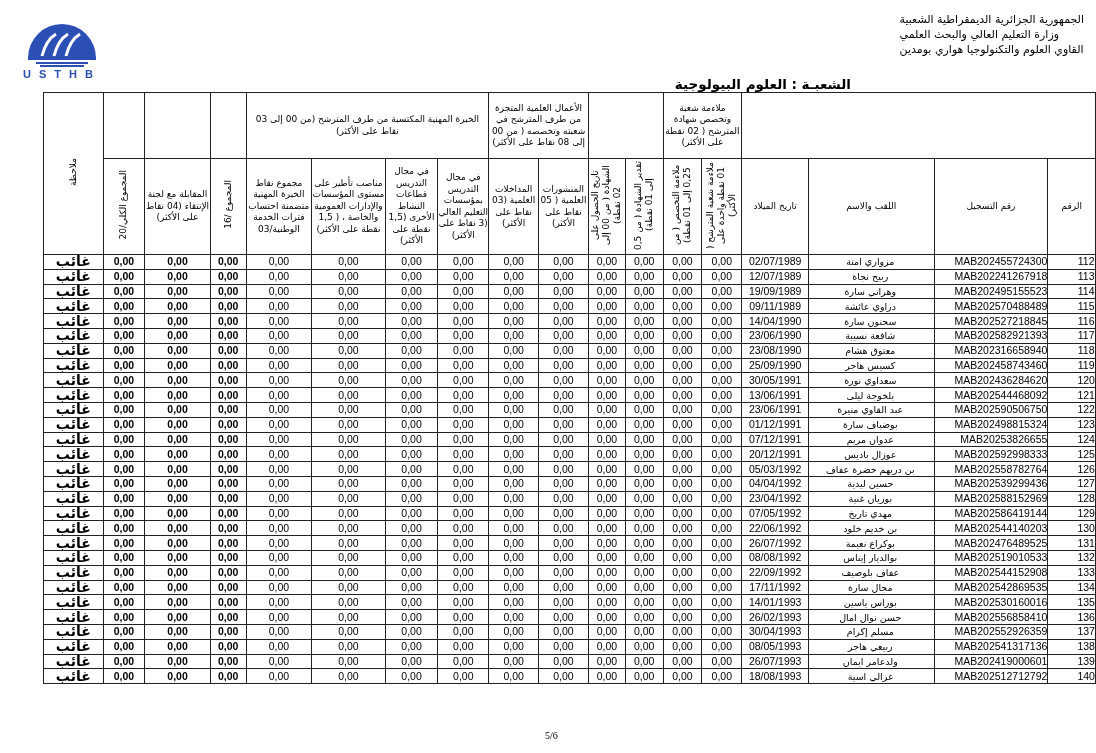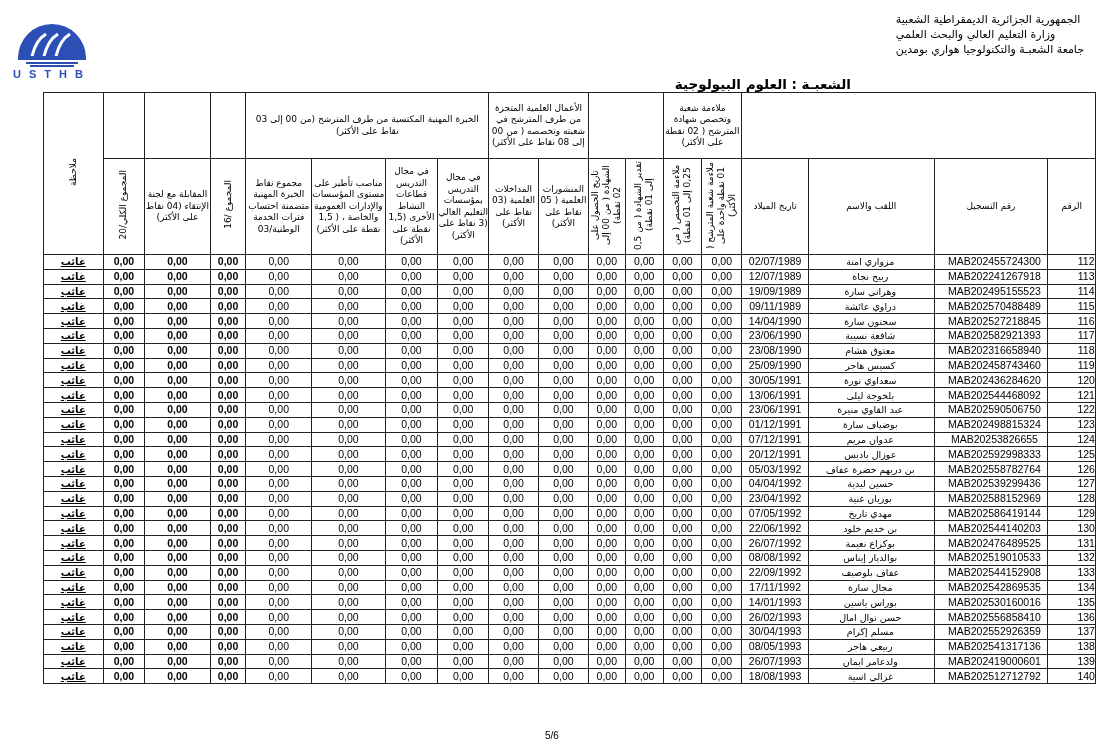--- a/index.html
+++ b/index.html
@@ -1,52 +1,52 @@
 <!DOCTYPE html>
 <html><head>
 <meta charset="utf-8">
 <style>
   html,body{margin:0;padding:0;background:#fff;}
   body{width:1096px;height:753px;position:relative;overflow:hidden;font-family:"DejaVu Sans","Liberation Sans",sans-serif;color:#000;}
-  .logo{position:absolute;left:12px;top:22px;width:80px;height:58px;}
+  .logo{position:absolute;left:22px;top:22px;width:80px;height:58px;}
   .logo .txt{position:absolute;left:0;top:46px;width:80px;text-align:center;font-family:"Liberation Sans",sans-serif;font-size:11px;font-weight:bold;letter-spacing:8px;color:#2b4fb5;}
   .hdr{position:absolute;right:12px;top:12px;direction:rtl;text-align:left;font-size:11px;line-height:15px;}
   .filiere{position:absolute;right:245px;top:76px;direction:rtl;font-size:13.5px;font-weight:bold;}
   table{position:absolute;left:43px;top:92px;border-collapse:collapse;table-layout:fixed;direction:ltr;}
   td,th{border:1px solid #222;padding:0;font-weight:normal;overflow:hidden;}
   th{font-size:9px;line-height:11.5px;direction:rtl;text-align:center;vertical-align:middle;}
   .vert{writing-mode:vertical-rl;transform:rotate(180deg);display:inline-block;font-size:9px;line-height:11px;direction:rtl;text-align:center;max-height:90px;}
   td{height:13.8px;font-size:10.5px;line-height:13px;text-align:center;font-family:"Liberation Sans",sans-serif;}
   td.b{font-weight:bold;}
-  td.note{font-weight:bold;font-family:"DejaVu Sans",sans-serif;font-size:10px;text-decoration:underline;}
+  td.note{font-weight:bold;font-family:"DejaVu Sans",sans-serif;font-size:14px;}
   td.name{direction:rtl;text-align:center;padding-right:2px;font-family:"DejaVu Sans",sans-serif;font-size:9.5px;white-space:nowrap;}
-  td.reg{text-align:center;padding-left:7px;}
+  td.reg{text-align:right;padding-left:7px;}
   td.num{padding-left:29px;}
-  .page{position:absolute;left:545px;top:730px;font-size:10px;font-family:Liberation Sans, sans-serif;}
+  .page{position:absolute;left:545px;top:730px;font-size:10px;font-family:Liberation Serif, serif;}
 </style>
 </head>
 <body>
 
 <div class="logo">
   <svg width="80" height="46" viewBox="0 0 80 46">
     <path d="M6 36 A34 34 0 0 1 74 36 Z" fill="#2b4fb5"></path>
     <path d="M20 34 Q24 18 34 12" stroke="#fff" stroke-width="3" fill="none"></path>
     <path d="M32 34 Q36 18 46 12" stroke="#fff" stroke-width="3" fill="none"></path>
     <path d="M44 34 Q48 18 58 12" stroke="#fff" stroke-width="3" fill="none"></path>
     <rect x="6" y="35" width="68" height="3" fill="#2b4fb5"></rect>
     <rect x="14" y="40" width="52" height="2" fill="#2b4fb5"></rect>
     <rect x="18" y="43" width="44" height="2" fill="#2b4fb5"></rect>
   </svg>
   <div class="txt">USTHB</div>
 </div>
 
 <div class="hdr">
   <div>الجمهورية الجزائرية الديمقراطية الشعبية</div>
   <div>وزارة التعليم العالي والبحث العلمي</div>
-  <div>جامعة الشعبـة والتكنولوجيا هواري بومدين</div>
+  <div>القاوي العلوم والتكنولوجيا هواري بومدين</div>
 </div>
 <div class="filiere">الشعبـة : العلوم البيولوجية</div>
 
 <table>
   <colgroup>
     <col style="width:60px">
       <col style="width:42px">
       <col style="width:66px">
       <col style="width:36px">
     <col style="width:66px">

